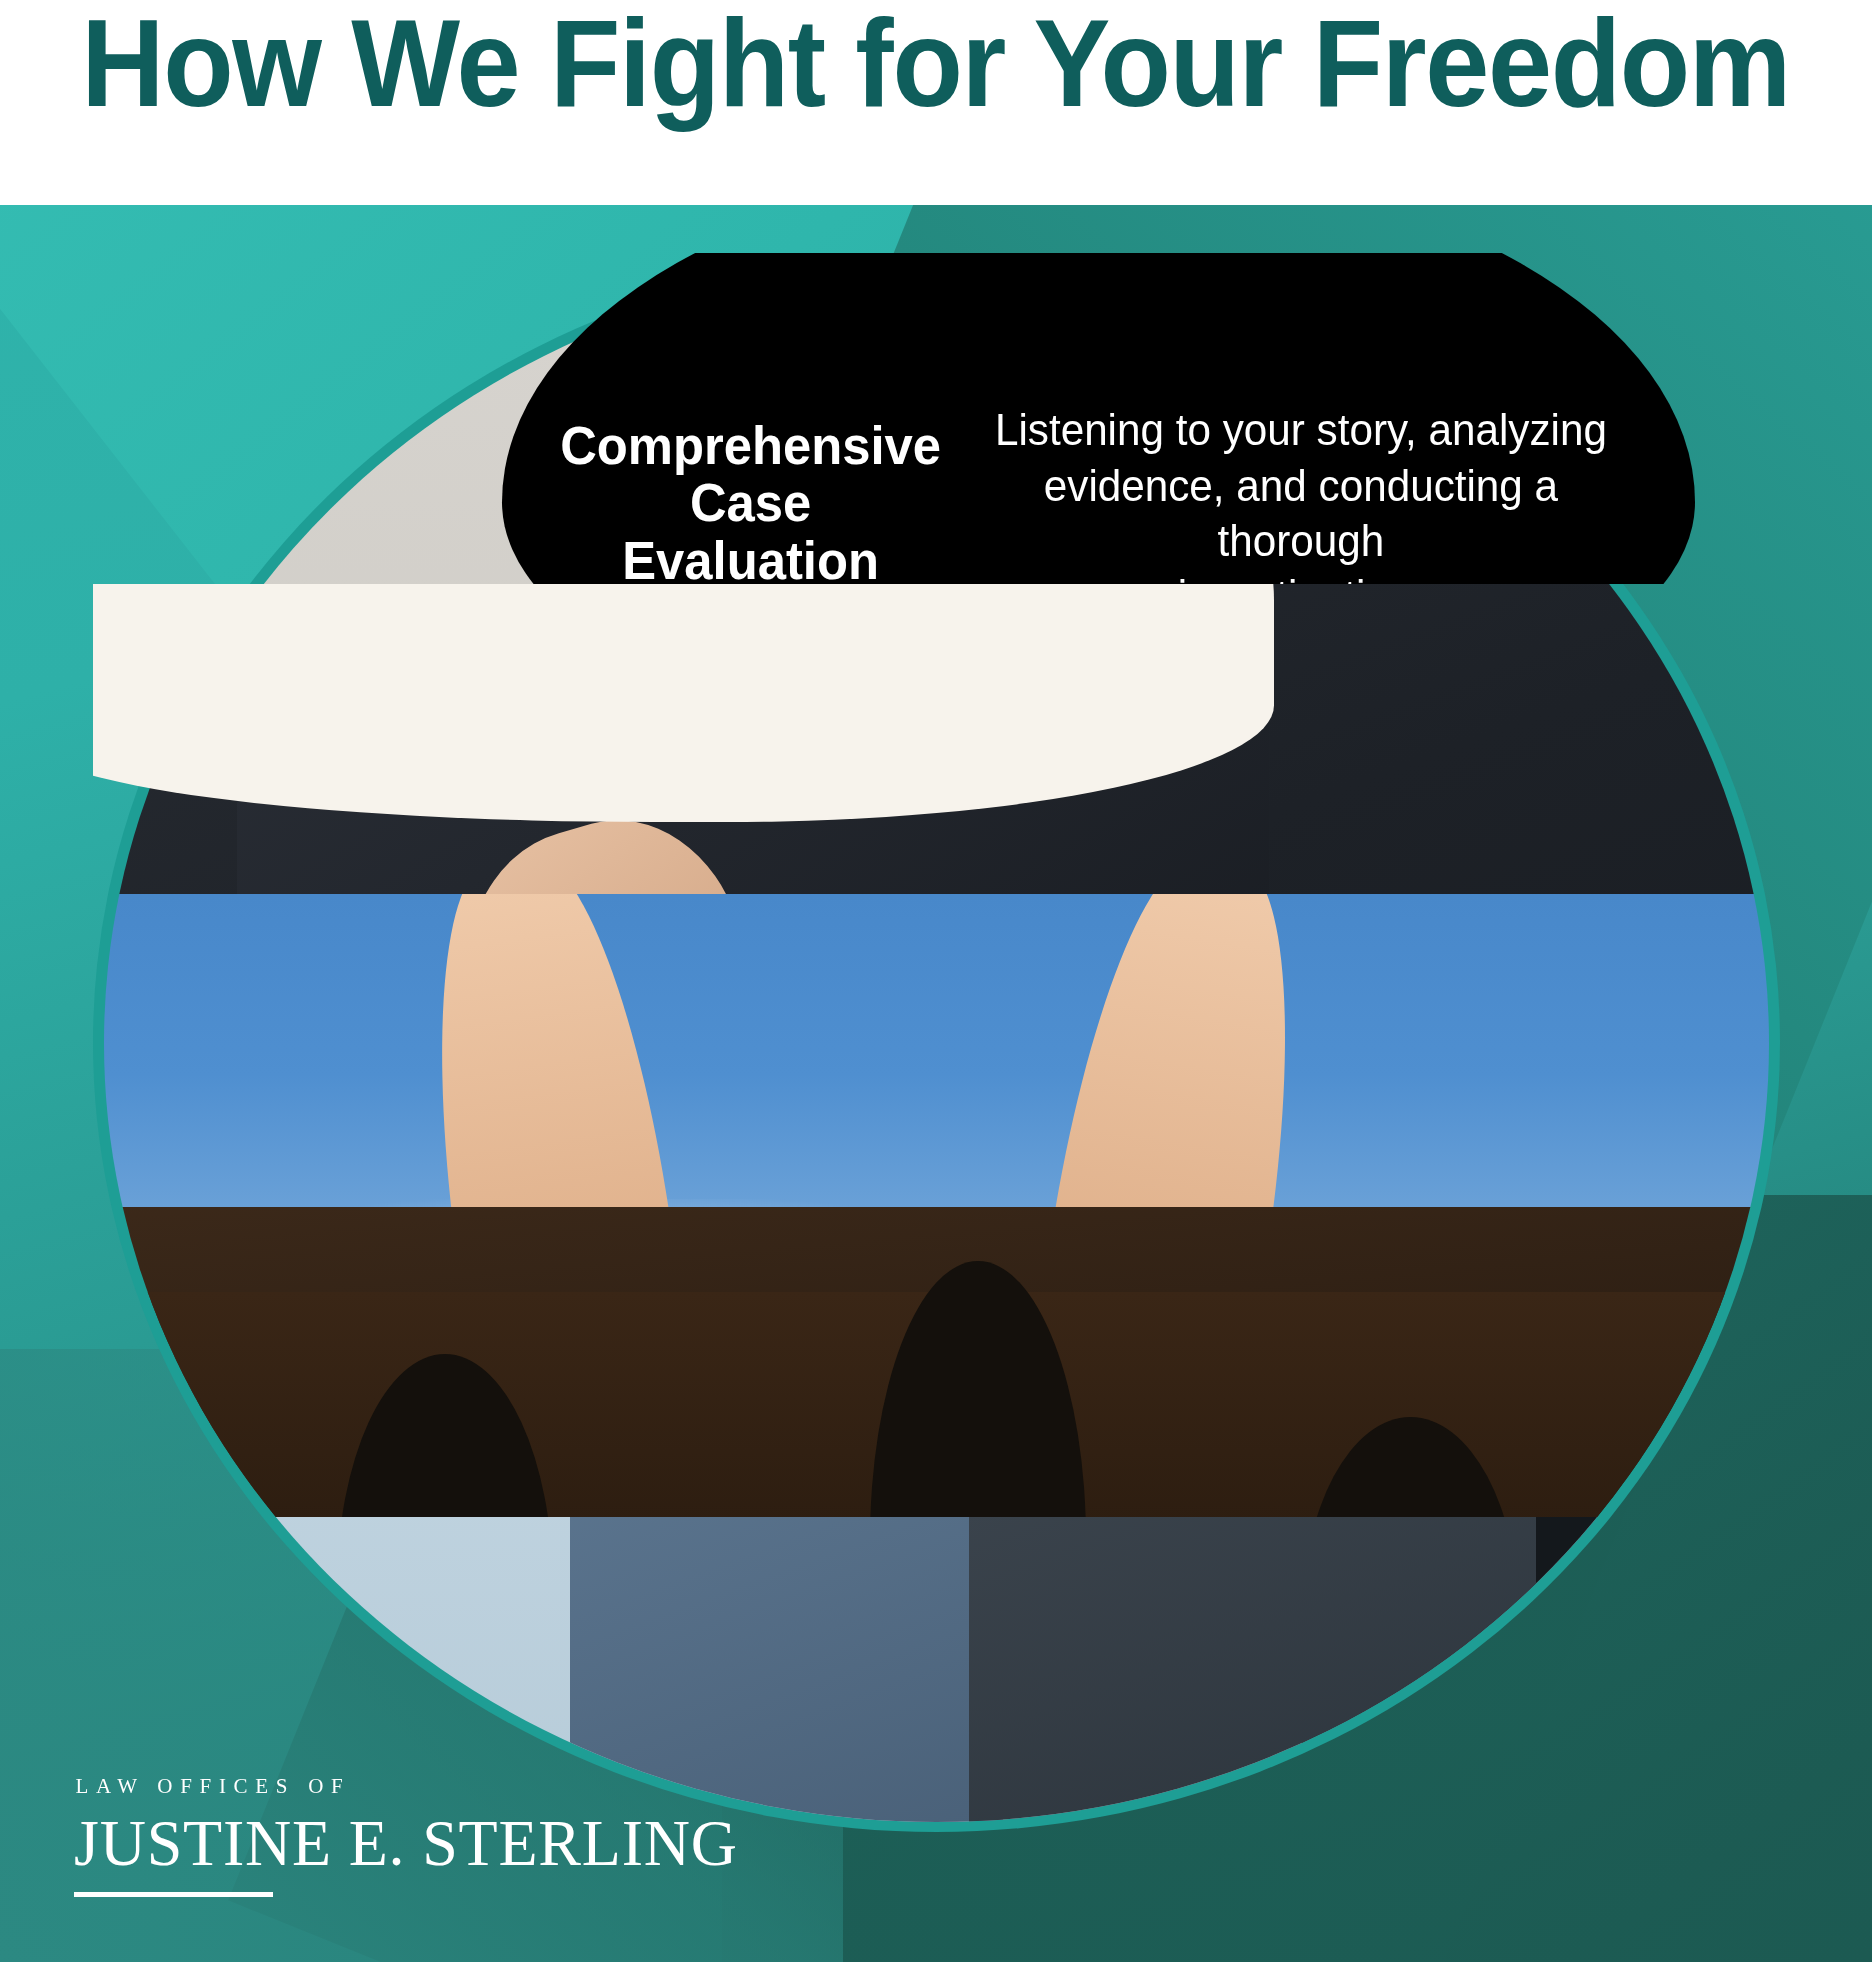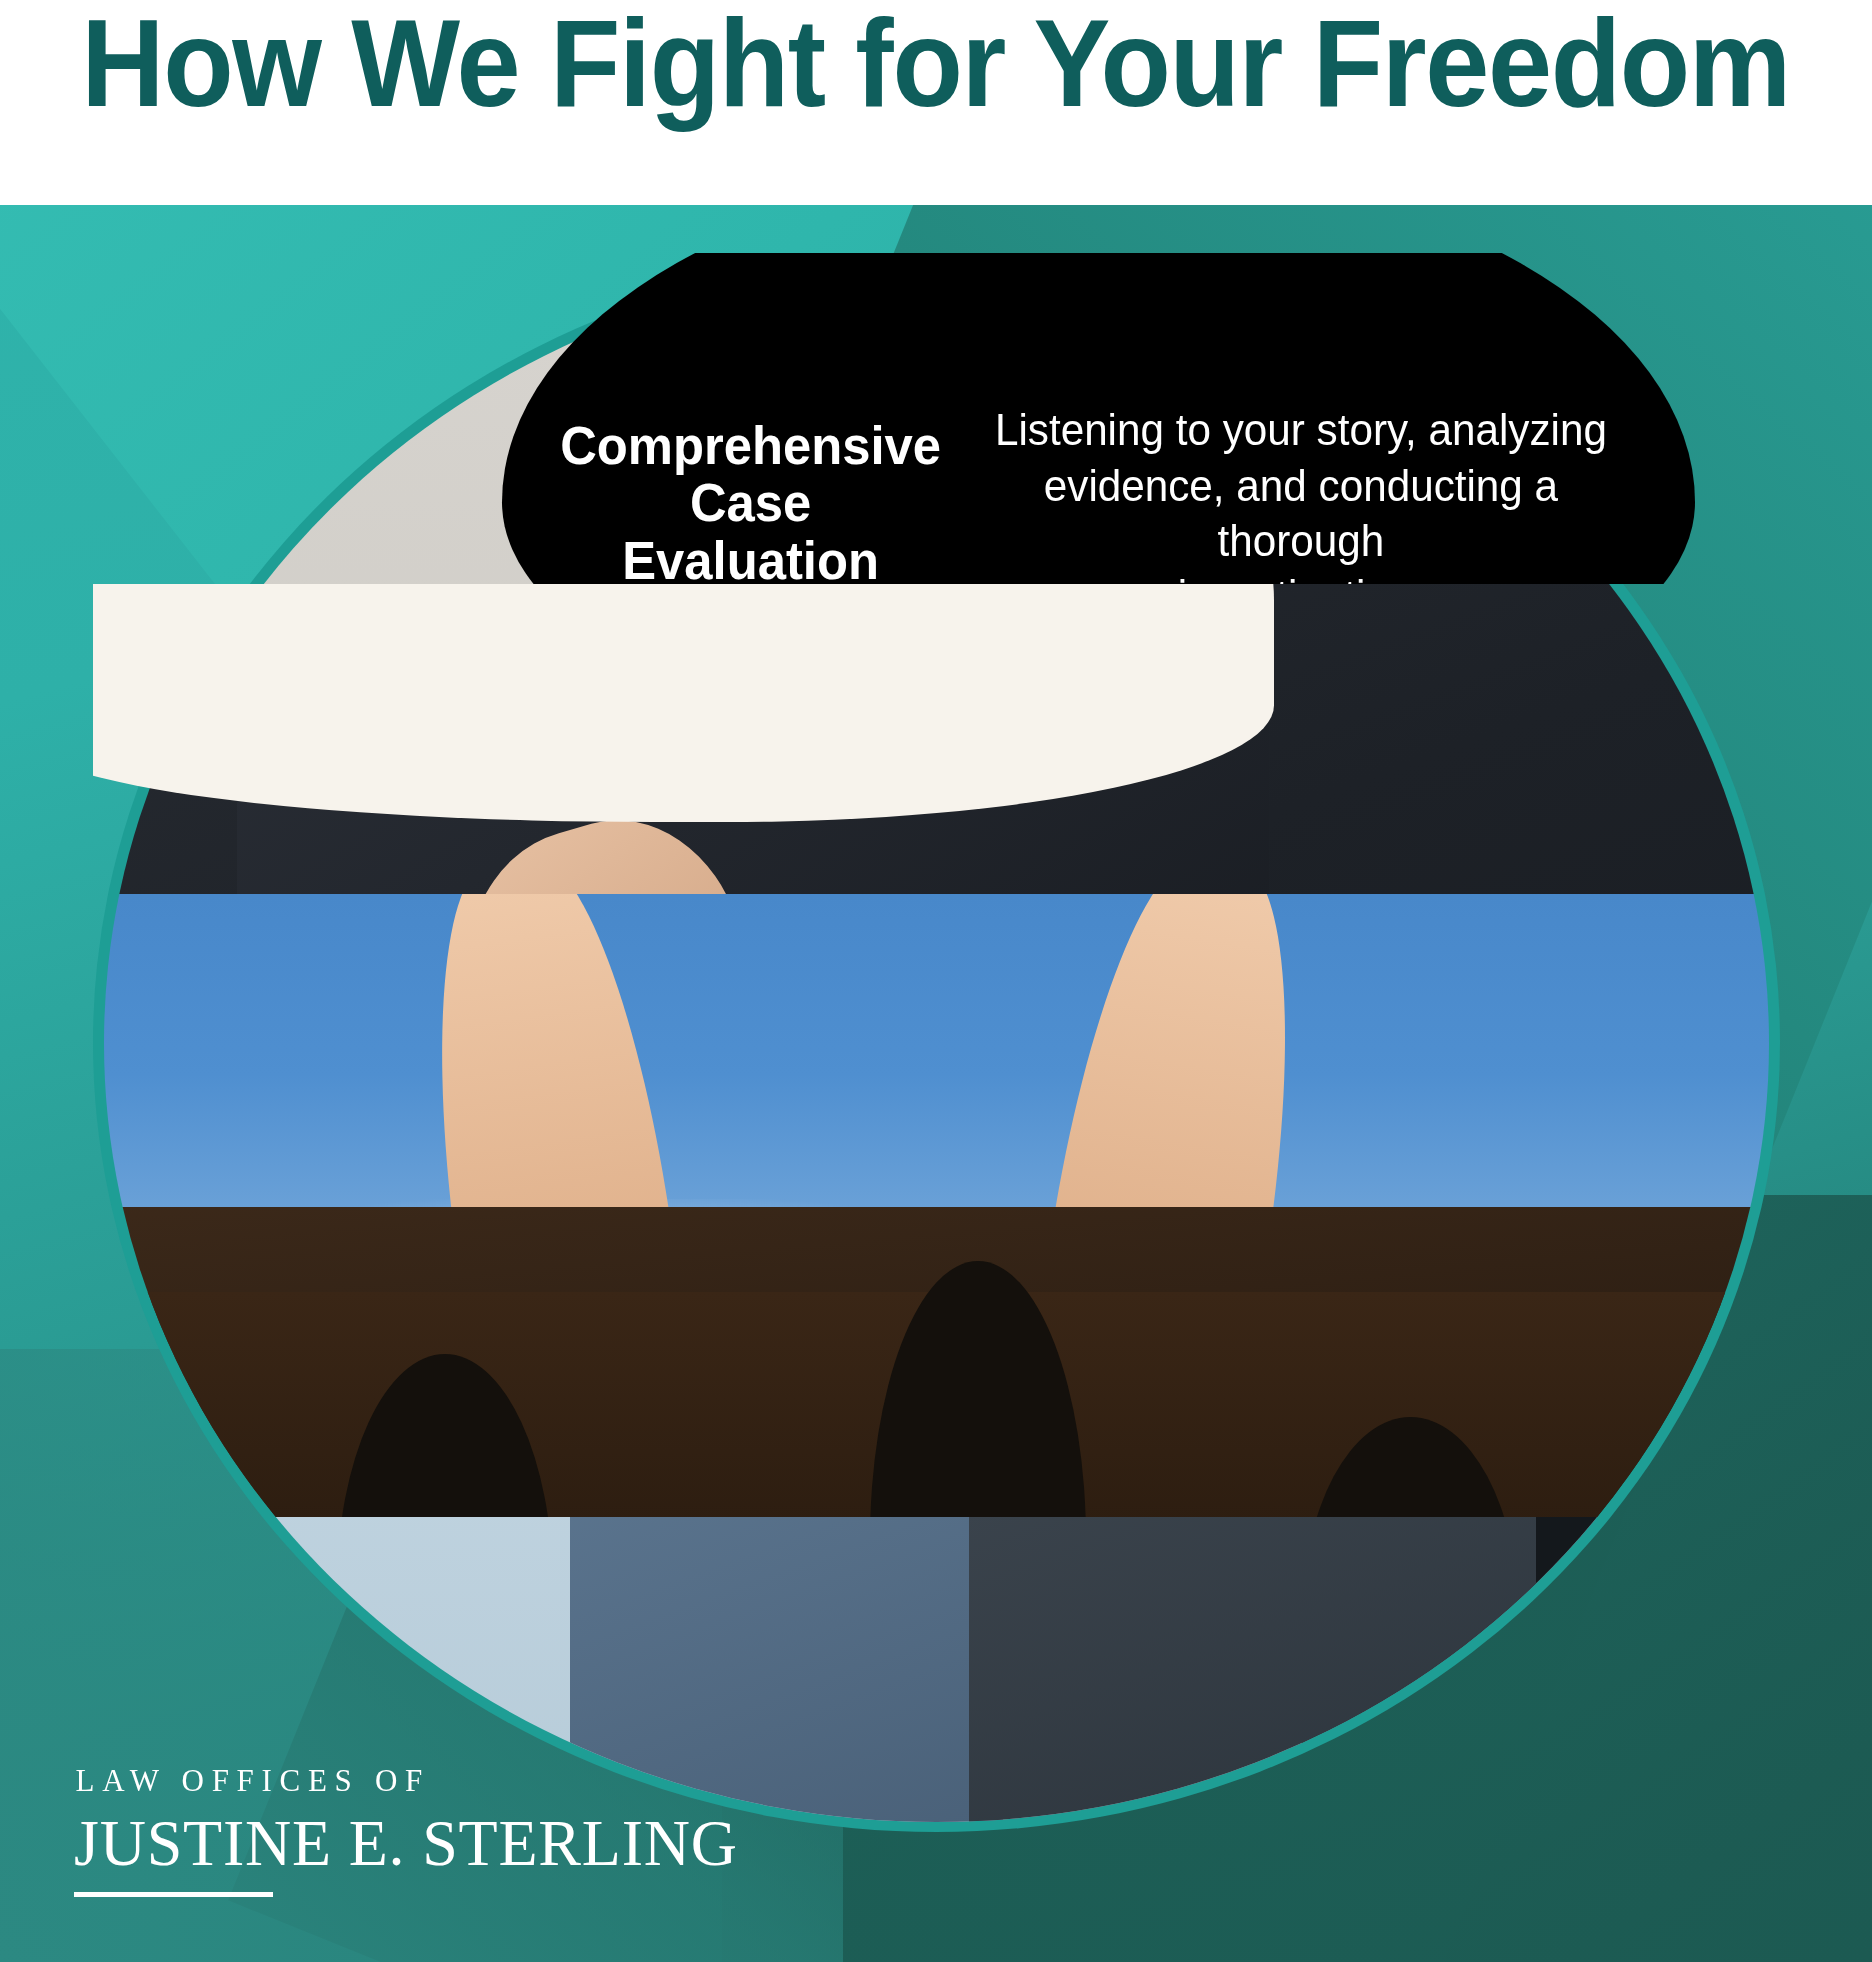--- a/index.html
+++ b/index.html
@@ -193,21 +193,21 @@
   .ph-office .p2{position:absolute;left:52%;bottom:0;width:34%;height:62%;background:linear-gradient(160deg,#4c5660,#2c343c);border-radius:26% 26% 0 0;}
   .ph-office .chair{position:absolute;left:72%;bottom:0;width:26%;height:44%;background:#14181c;border-radius:14px 14px 0 0;}
 
   
   .logo{
     position:absolute;left:74px;bottom:66px;z-index:70;
     color:#ffffff;
   }
   .logo-top{
     font-family:"Liberation Serif",serif;
-    font-size:31px;letter-spacing:7.7px;font-weight:400;
+    font-size:21px;letter-spacing:7.7px;font-weight:400;
     margin:0 0 6.1px 1.5px;
   }
   .logo-name{
     font-family:"Liberation Serif",serif;
     font-size:66px;font-weight:400;letter-spacing:0.8px;
     transform:scaleX(0.97);transform-origin:left center;
     margin:0;white-space:nowrap;
   }
   .logo-rule{
     width:199px;height:5.4px;background:#ffffff;margin-top:10.7px;

